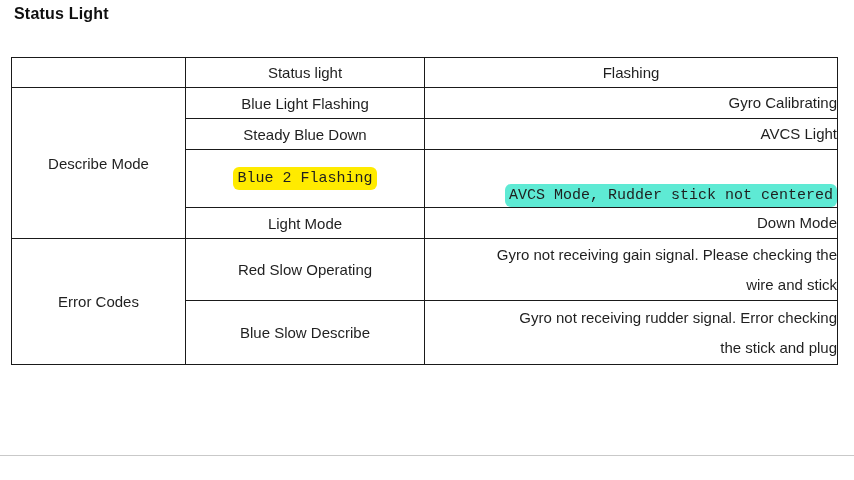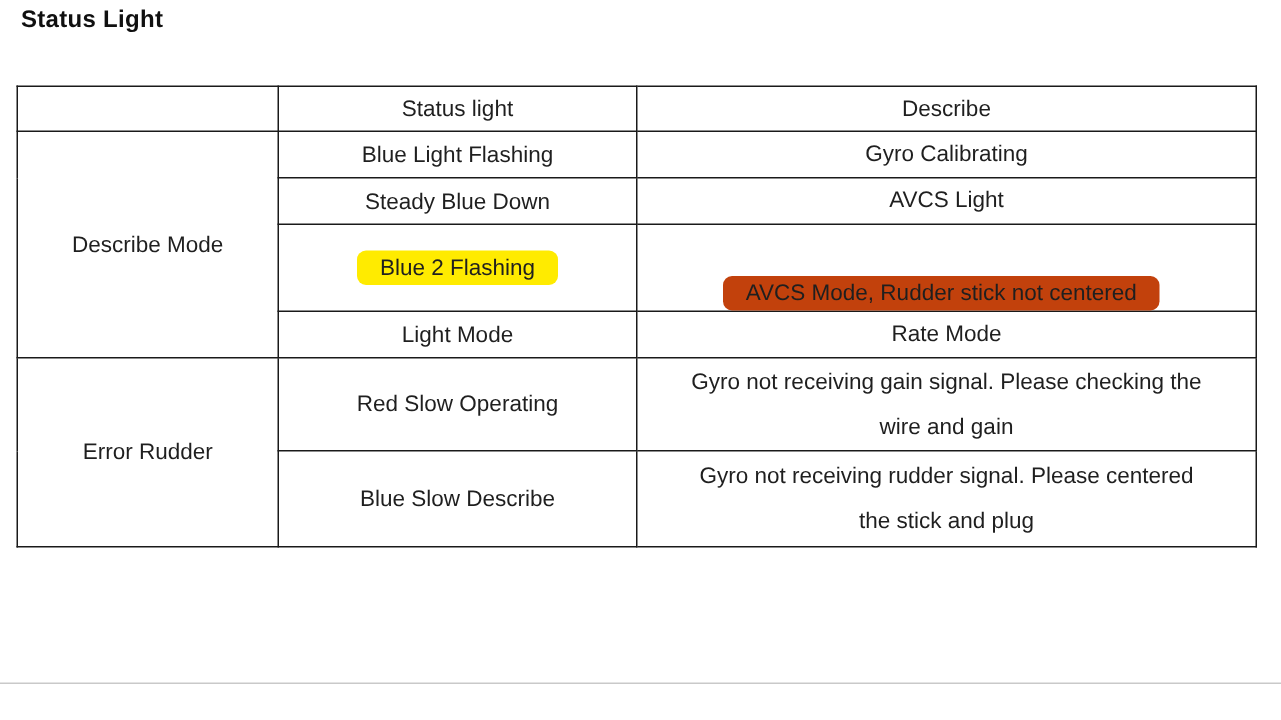--- a/index.html
+++ b/index.html
@@ -31,38 +31,39 @@
     border: 1px solid #1a1a1a;
     font-size: 15px;
     padding: 0;
     color: #1f1f1f;
   }
   td.cell-center {
     text-align: center;
     vertical-align: middle;
   }
   td.cell-desc {
-    text-align: center;
+    text-align: right;
     vertical-align: middle;
     padding: 2px 8px;
   }
   td.cell-desc .line {
     display: block;
     line-height: 30px;
   }
   tr.row-single { height: 30px; }
   tr.row-header { height: 30px; }
   tr.row-tall-a { height: 62px; }
   tr.row-tall-b { height: 64px; }
   .hl {
     background: #ffeb00;
     border-radius: 6px;
-    padding: 2px 15px;
+    padding: 2px 4px;
     display: inline-block;
     line-height: 19px;
+    font-family: Liberation Mono, monospace;
   }
   td.cell-desc .hl { margin-left: -7px; }
   .page-divider {
     position: absolute;
     left: 0; top: 455px;
     width: 854px; height: 1px;
     background: #c9c9c9;
   }
 </style>
 </head>
@@ -73,21 +74,21 @@
 <table class="status-table">
   <colgroup>
     <col style="width:174px">
     <col style="width:239px">
     <col style="width:413px">
   </colgroup>
   <tbody>
     <tr class="row-header">
       <td class="cell-center"></td>
       <td class="cell-center">Status light</td>
-      <td class="cell-center">Describe</td>
+      <td class="cell-center">Flashing</td>
     </tr>
 
     <tr class="row-single">
       <td class="cell-center" rowspan="4">Describe Mode</td>
       <td class="cell-center">Blue Light Flashing</td>
       <td class="cell-desc">
         <span class="line">Gyro Calibrating</span>
       </td>
     </tr>
 
@@ -96,43 +97,43 @@
       <td class="cell-desc">
         <span class="line">AVCS Light</span>
       </td>
     </tr>
 
     <tr class="row-single">
       <td class="cell-center">
         <span class="hl" style="background: rgb(255, 235, 0);">Blue 2 Flashing</span>
       </td>
       <td class="cell-desc">
-        <span class="hl" style="background: #c2410c; margin-top: 34px;">AVCS Mode, Rudder stick not centered</span>
+        <span class="hl" style="background: #5eead4; margin-top: 34px;">AVCS Mode, Rudder stick not centered</span>
       </td>
     </tr>
 
     <tr class="row-single">
       <td class="cell-center">Light Mode</td>
       <td class="cell-desc">
-        <span class="line">Rate Mode</span>
+        <span class="line">Down Mode</span>
       </td>
     </tr>
 
     <tr class="row-tall-a">
-      <td class="cell-center" rowspan="2">Error Rudder</td>
+      <td class="cell-center" rowspan="2">Error Codes</td>
       <td class="cell-center">Red Slow Operating</td>
       <td class="cell-desc">
         <span class="line">Gyro not receiving gain signal. Please checking the</span>
-        <span class="line">wire and gain</span>
+        <span class="line">wire and stick</span>
       </td>
     </tr>
 
     <tr class="row-tall-b">
       <td class="cell-center">Blue Slow Describe</td>
       <td class="cell-desc">
-        <span class="line">Gyro not receiving rudder signal. Please centered</span>
+        <span class="line">Gyro not receiving rudder signal. Error checking</span>
         <span class="line">the stick and plug</span>
       </td>
     </tr>
   </tbody>
 </table>
 
 <div class="page-divider"></div>
 
 </body></html>

